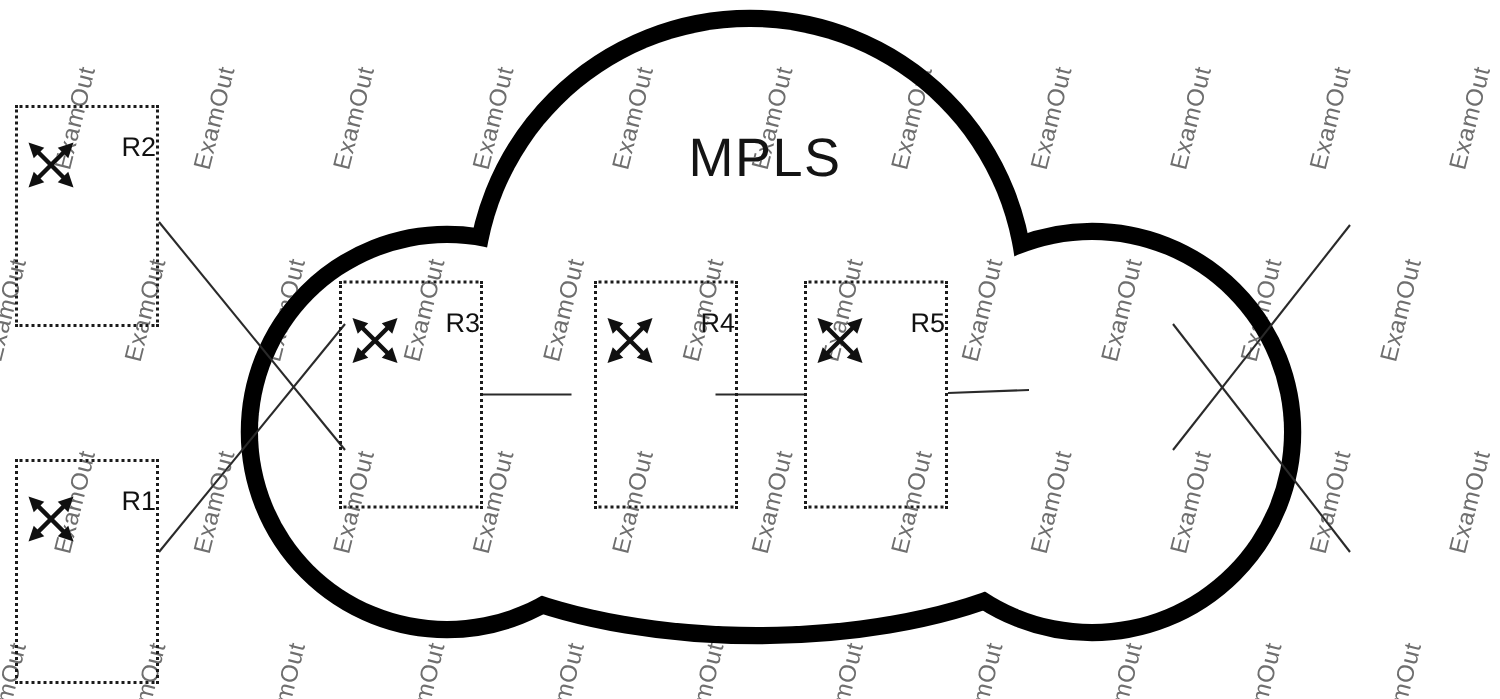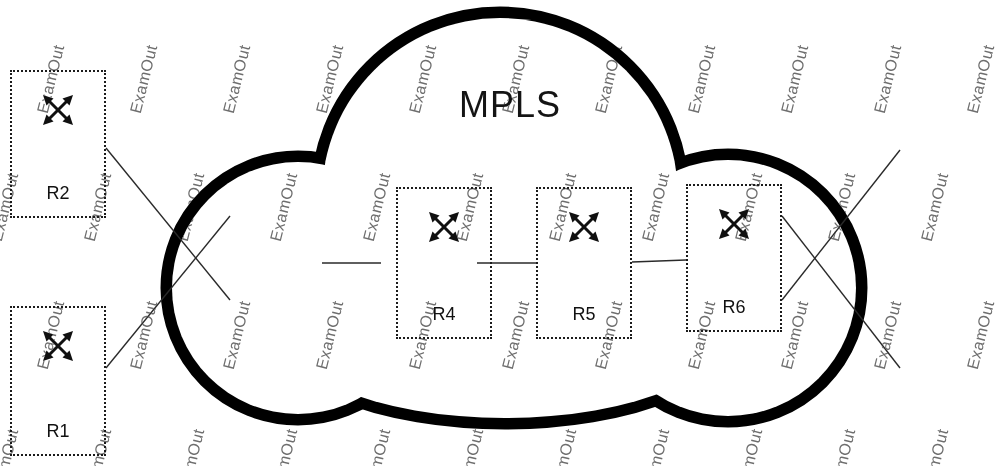--- a/index.html
+++ b/index.html
@@ -30,22 +30,21 @@
     letter-spacing: 1px;
     color: #141414;
   }
 
   .router {
     position: absolute;
     width: 96px;
     border: 2px dotted #1b1b1b;
     background: transparent;
     display: flex;
-    flex-direction: column;
-    align-items: center;
+    flex-direction: row;
     justify-content: space-between;
     padding: 16px 0 12px 0;
   }
   .router-icon { width: 44px; height: 44px; }
   .router-label { font-size: 18px; color: #111; }
 
   
   .r1 { left: 10px;  top: 306px; height: 150px; }
   .r2 { left: 10px;  top: 70px;  height: 148px; }
   .r3 { left: 226px; top: 187px; height: 152px; }
@@ -129,41 +128,41 @@
     <div class="router-label">R2</div>
   </div>
 
   <div class="router r1">
     <svg class="router-icon" viewBox="0 0 44 44">
         <use href="#router-icon-symbol"></use>
       </svg>
     <div class="router-label">R1</div>
   </div>
 
+  <div class="router r3">
+    <svg class="router-icon" viewBox="0 0 44 44">
+        <use href="#router-icon-symbol"></use>
+      </svg>
+    <div class="router-label">R3</div>
+  </div>
 
   <div class="router r4">
     <svg class="router-icon" viewBox="0 0 44 44">
         <use href="#router-icon-symbol"></use>
       </svg>
     <div class="router-label">R4</div>
   </div>
 
   <div class="router r5">
     <svg class="router-icon" viewBox="0 0 44 44">
         <use href="#router-icon-symbol"></use>
       </svg>
     <div class="router-label">R5</div>
   </div>
 
-  <div class="router r6">
-    <svg class="router-icon" viewBox="0 0 44 44">
-        <use href="#router-icon-symbol"></use>
-      </svg>
-    <div class="router-label">R6</div>
-  </div>
 
 
 
   <div class="watermark-layer">
       <span class="wm" style="left: 16px; top: 70px;">ExamOut</span>
       <span class="wm" style="left: -30px; top: 198px;">ExamOut</span>
       <span class="wm" style="left: 16px; top: 326px;">ExamOut</span>
       <span class="wm" style="left: -30px; top: 454px;">ExamOut</span>
       <span class="wm" style="left: 109px; top: 70px;">ExamOut</span>
       <span class="wm" style="left: 63px; top: 198px;">ExamOut</span>

